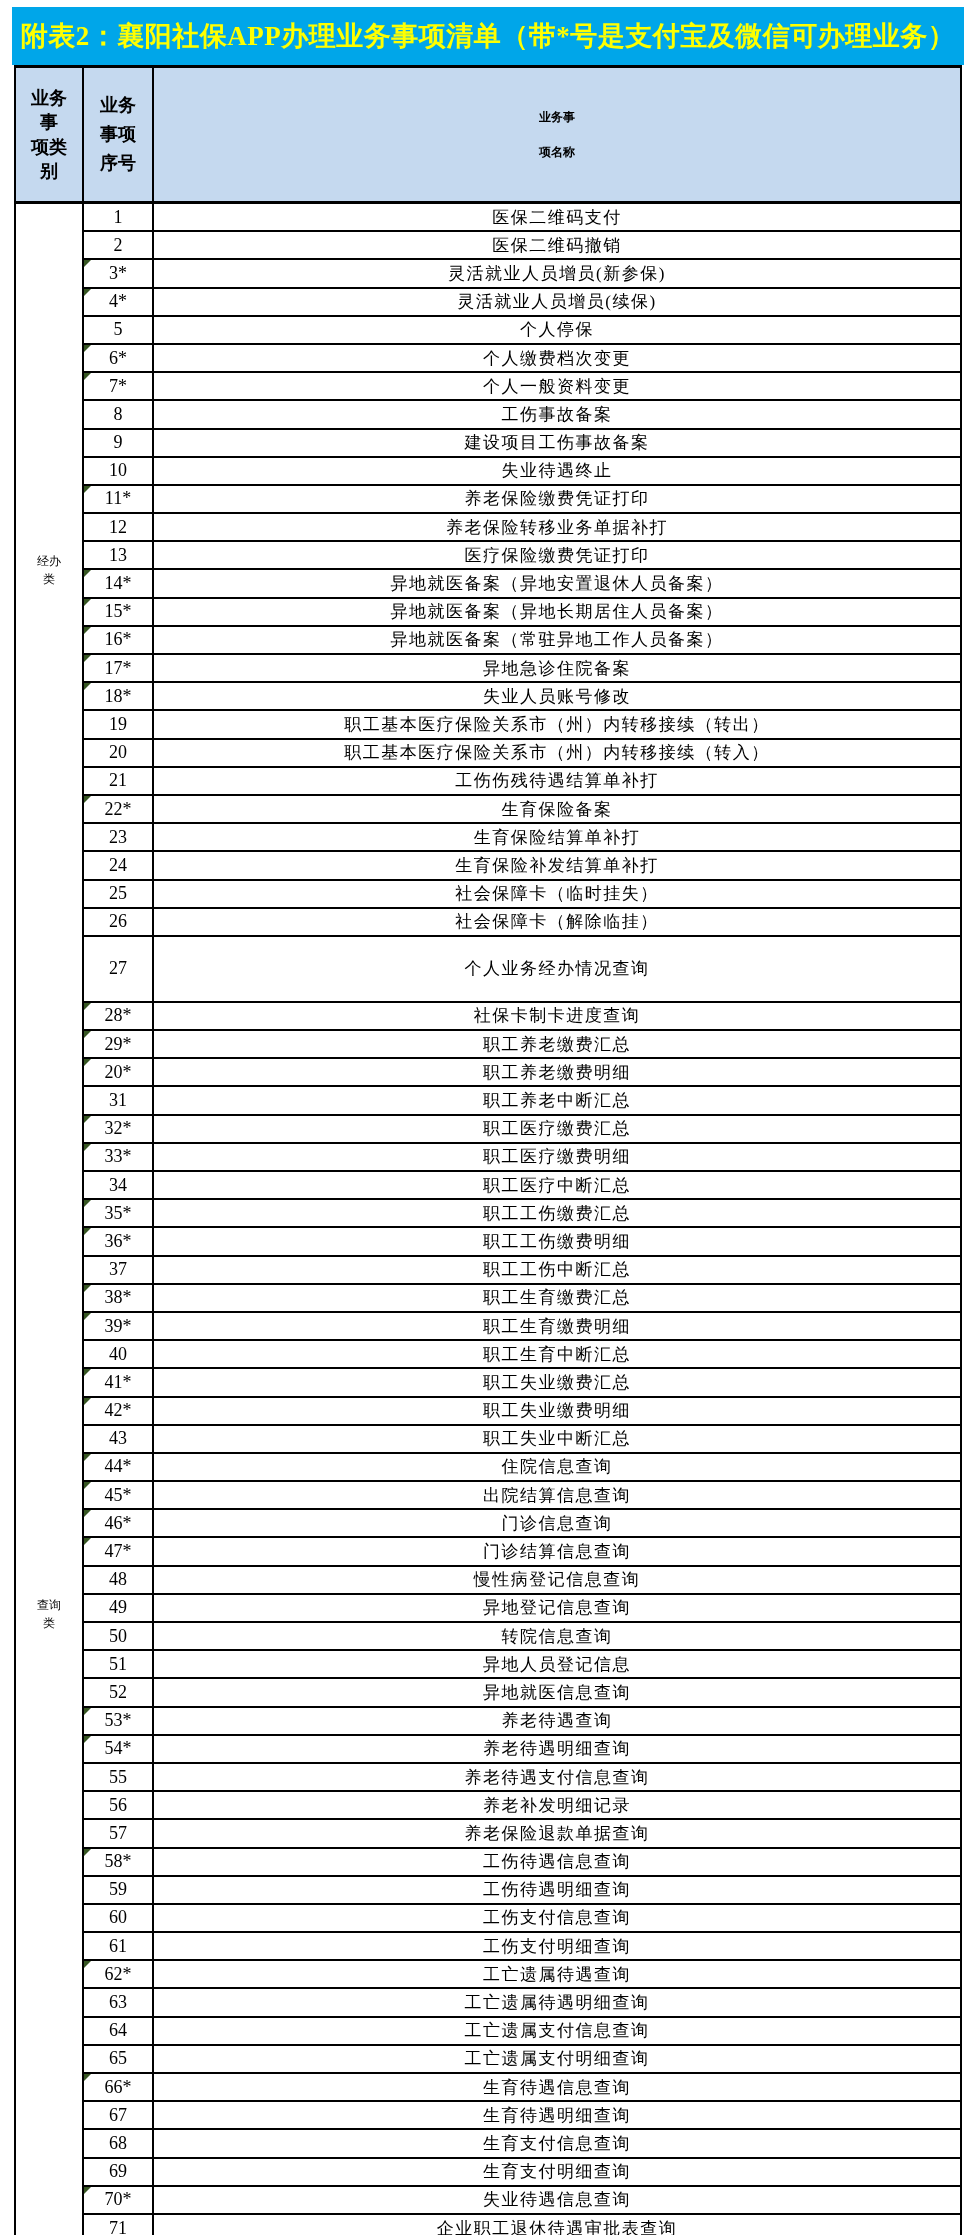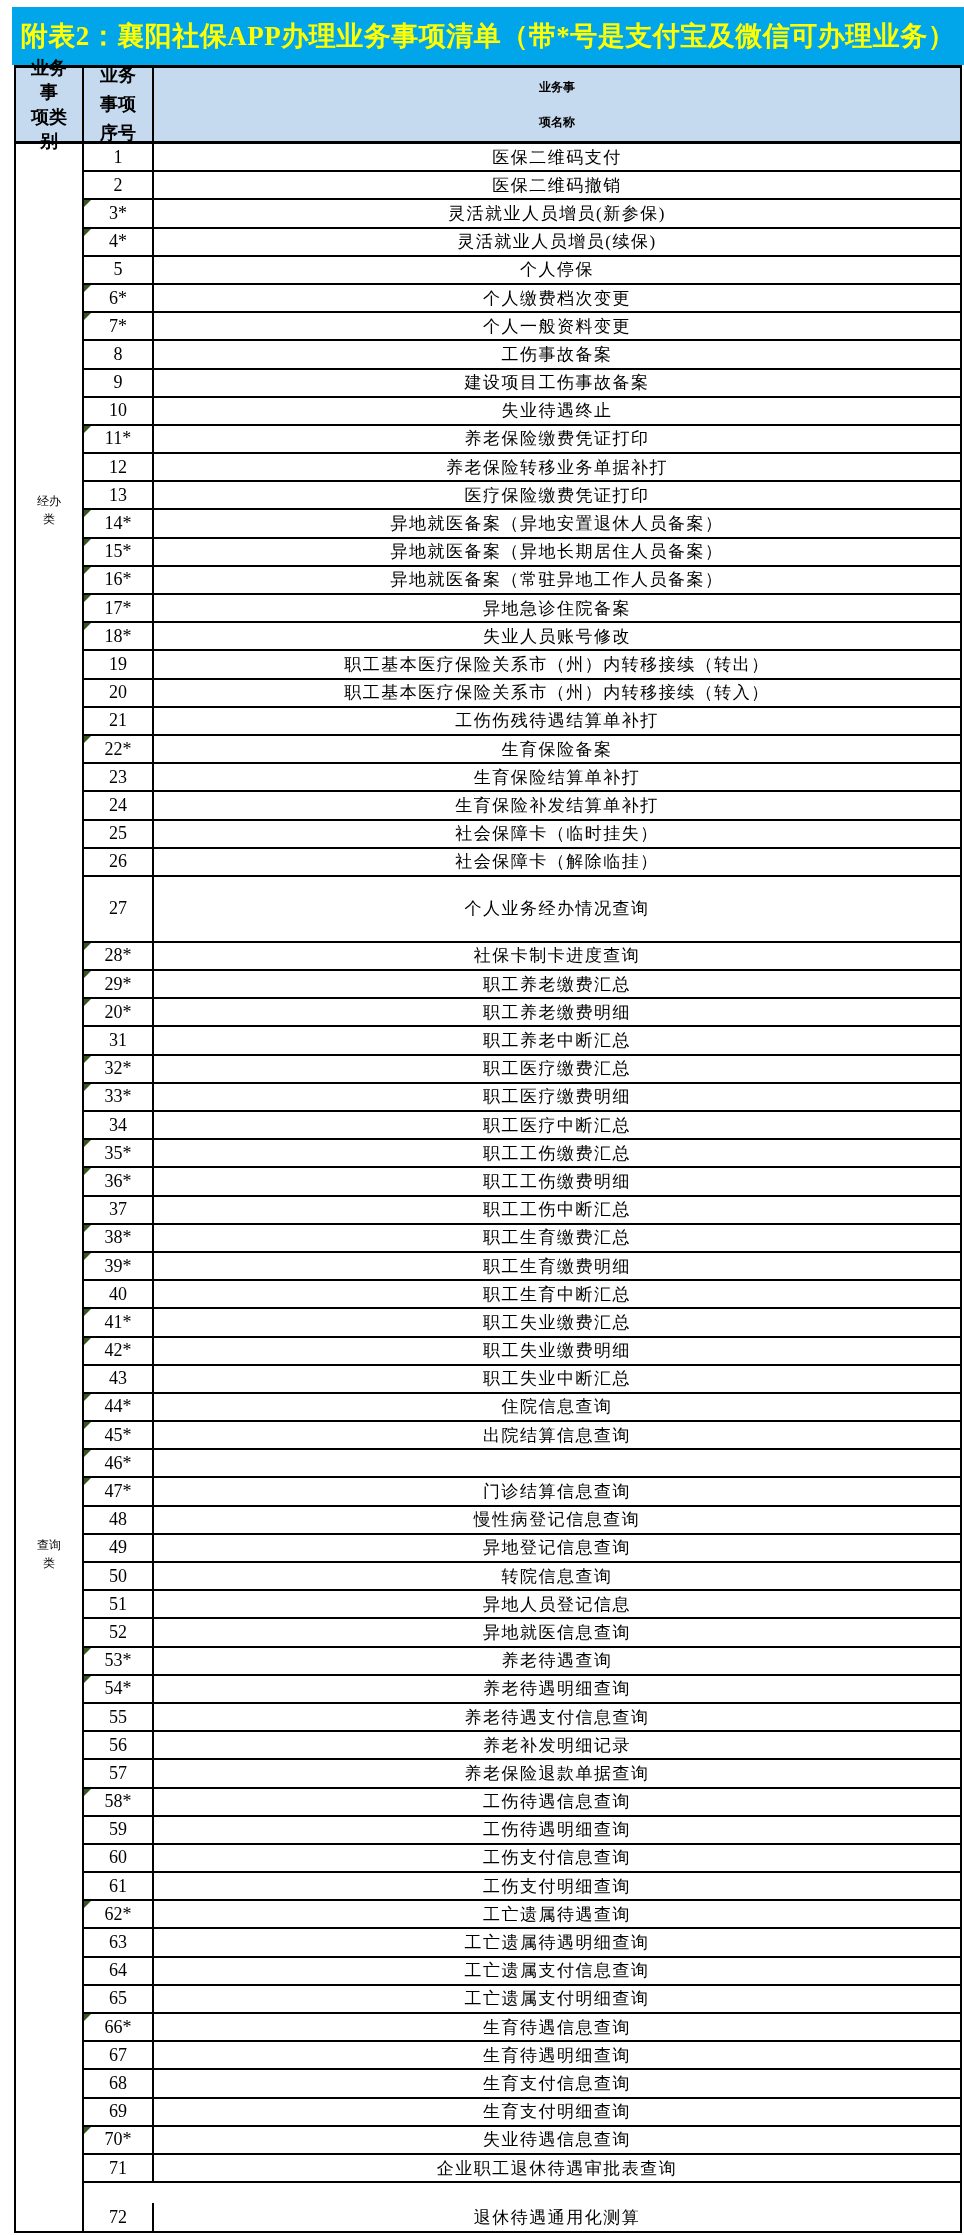--- a/index.html
+++ b/index.html
@@ -30,21 +30,21 @@
     letter-spacing:0.5px;
     white-space:nowrap;
   }
   .table{
     margin:0 2px;
     border:2px solid var(--border,#000);
     border-top-width:3px;
   }
   .header-row{
     display:flex;
-    height:76px;
+    height:136px;
     background:var(--header-bg,#C5D9EF);
     border-bottom:3px solid var(--border,#000);
     font-weight:bold;
   }
   .cell{white-space:pre-line;text-align:center;}
   .cat-col{width:68px;border-right:2px solid var(--border,#000);flex-shrink:0;}
   .no-col{width:70px;border-right:2px solid var(--border,#000);flex-shrink:0;}
   .name-col{flex:1;min-width:0;}
   .hcell{display:flex;align-items:center;justify-content:center;}
   .hcell.cat-col{font-size:18px;line-height:1.35;}
@@ -465,20 +465,21 @@
       <span class="no-text">45*</span>
     </div>
     <div class="cell name-col row-name">出院结算信息查询</div>
   </div>
 
   <div class="row">
     <div class="cell no-col row-no">
       <span class="tri"></span>
       <span class="no-text">46*</span>
     </div>
+    <div class="cell name-col row-name">门诊信息查询</div>
   </div>
 
   <div class="row">
     <div class="cell no-col row-no">
       <span class="tri"></span>
       <span class="no-text">47*</span>
     </div>
     <div class="cell name-col row-name">门诊结算信息查询</div>
   </div>
 

